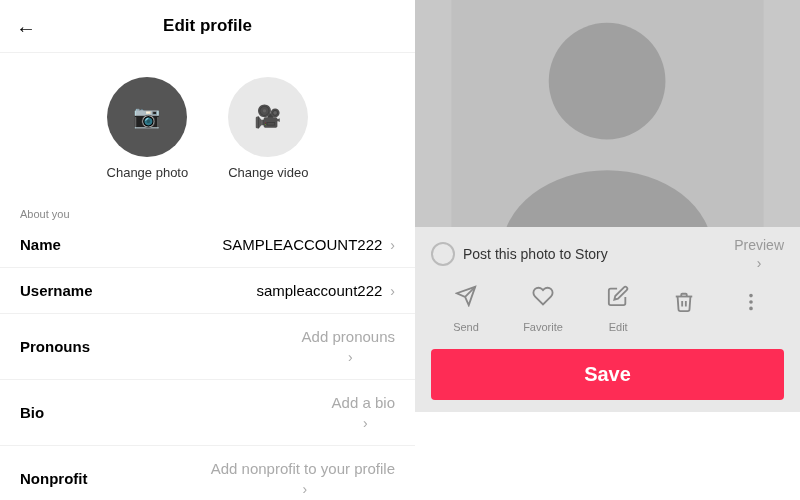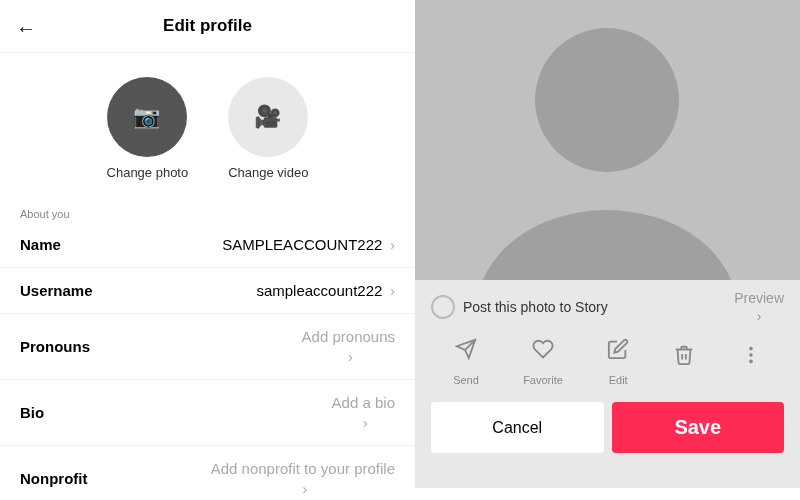--- a/index.html
+++ b/index.html
@@ -159,21 +159,21 @@
     }
 
     .copy-icon {
       font-size: 14px;
       color: #888;
     }
 
     
     .right-panel {
       width: 385px;
-      height: 488px;
+      height: 412px;
       background: #f0f0f0;
       position: relative;
       overflow: hidden;
       display: flex;
       flex-direction: column;
     }
 
     .avatar-container {
       width: 100%;
       height: 280px;
@@ -417,17 +417,16 @@
         <svg width="22" height="22" viewBox="0 0 24 24" fill="none" stroke="#888" stroke-width="2">
           <circle cx="12" cy="5" r="1" fill="#888"></circle>
           <circle cx="12" cy="12" r="1" fill="#888"></circle>
           <circle cx="12" cy="19" r="1" fill="#888"></circle>
         </svg>
         <span class="icon-label"></span>
       </div>
     </div>
 
     <div class="buttons-row">
-      <button class="cancel-btn">Cancel</button>
       <button class="save-btn">Save</button>
     </div>
   </div>
 </div>
 
 </body></html>

